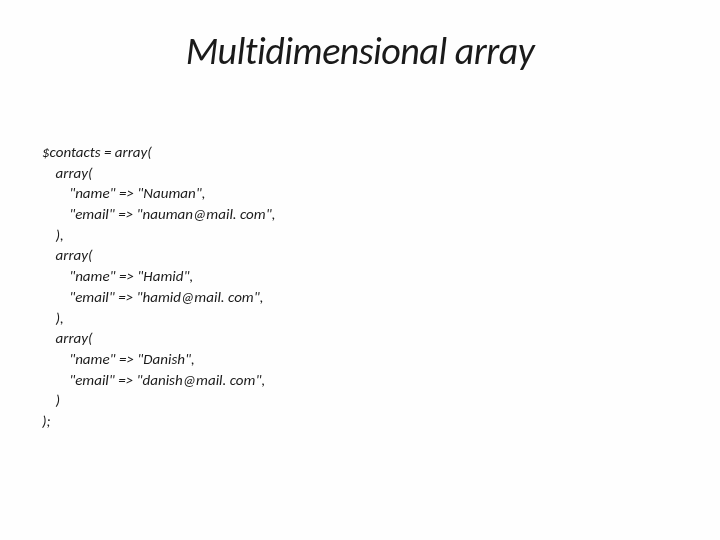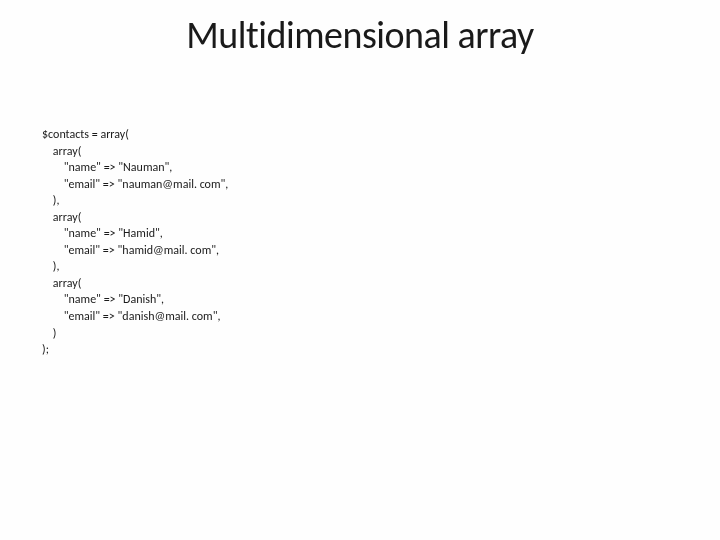--- a/index.html
+++ b/index.html
@@ -6,33 +6,34 @@
     body {
       width: 720px;
       height: 540px;
       background: #fefefe;
       font-family: Calibri, "Segoe UI", sans-serif;
       overflow: hidden;
     }
     .slide {
       width: 100%;
       height: 100%;
-      padding: 6px 42px;
+      padding: 22px 42px;
+      font-style: italic;
     }
     .title {
       font-size: 38px;
       font-weight: 400;
       color: #1a1a1a;
       text-align: center;
       margin-top: 6px;
       margin-bottom: 68px;
       letter-spacing: -0.5px;
     }
     .code {
-      font-size: 12px;
+      font-size: 15px;
       color: #1a1a1a;
       line-height: 1.38;
       white-space: pre;
       font-family: Calibri, "Segoe UI", sans-serif;
     }
   </style>
 </head>
 <body>
 
 <div class="slide">

